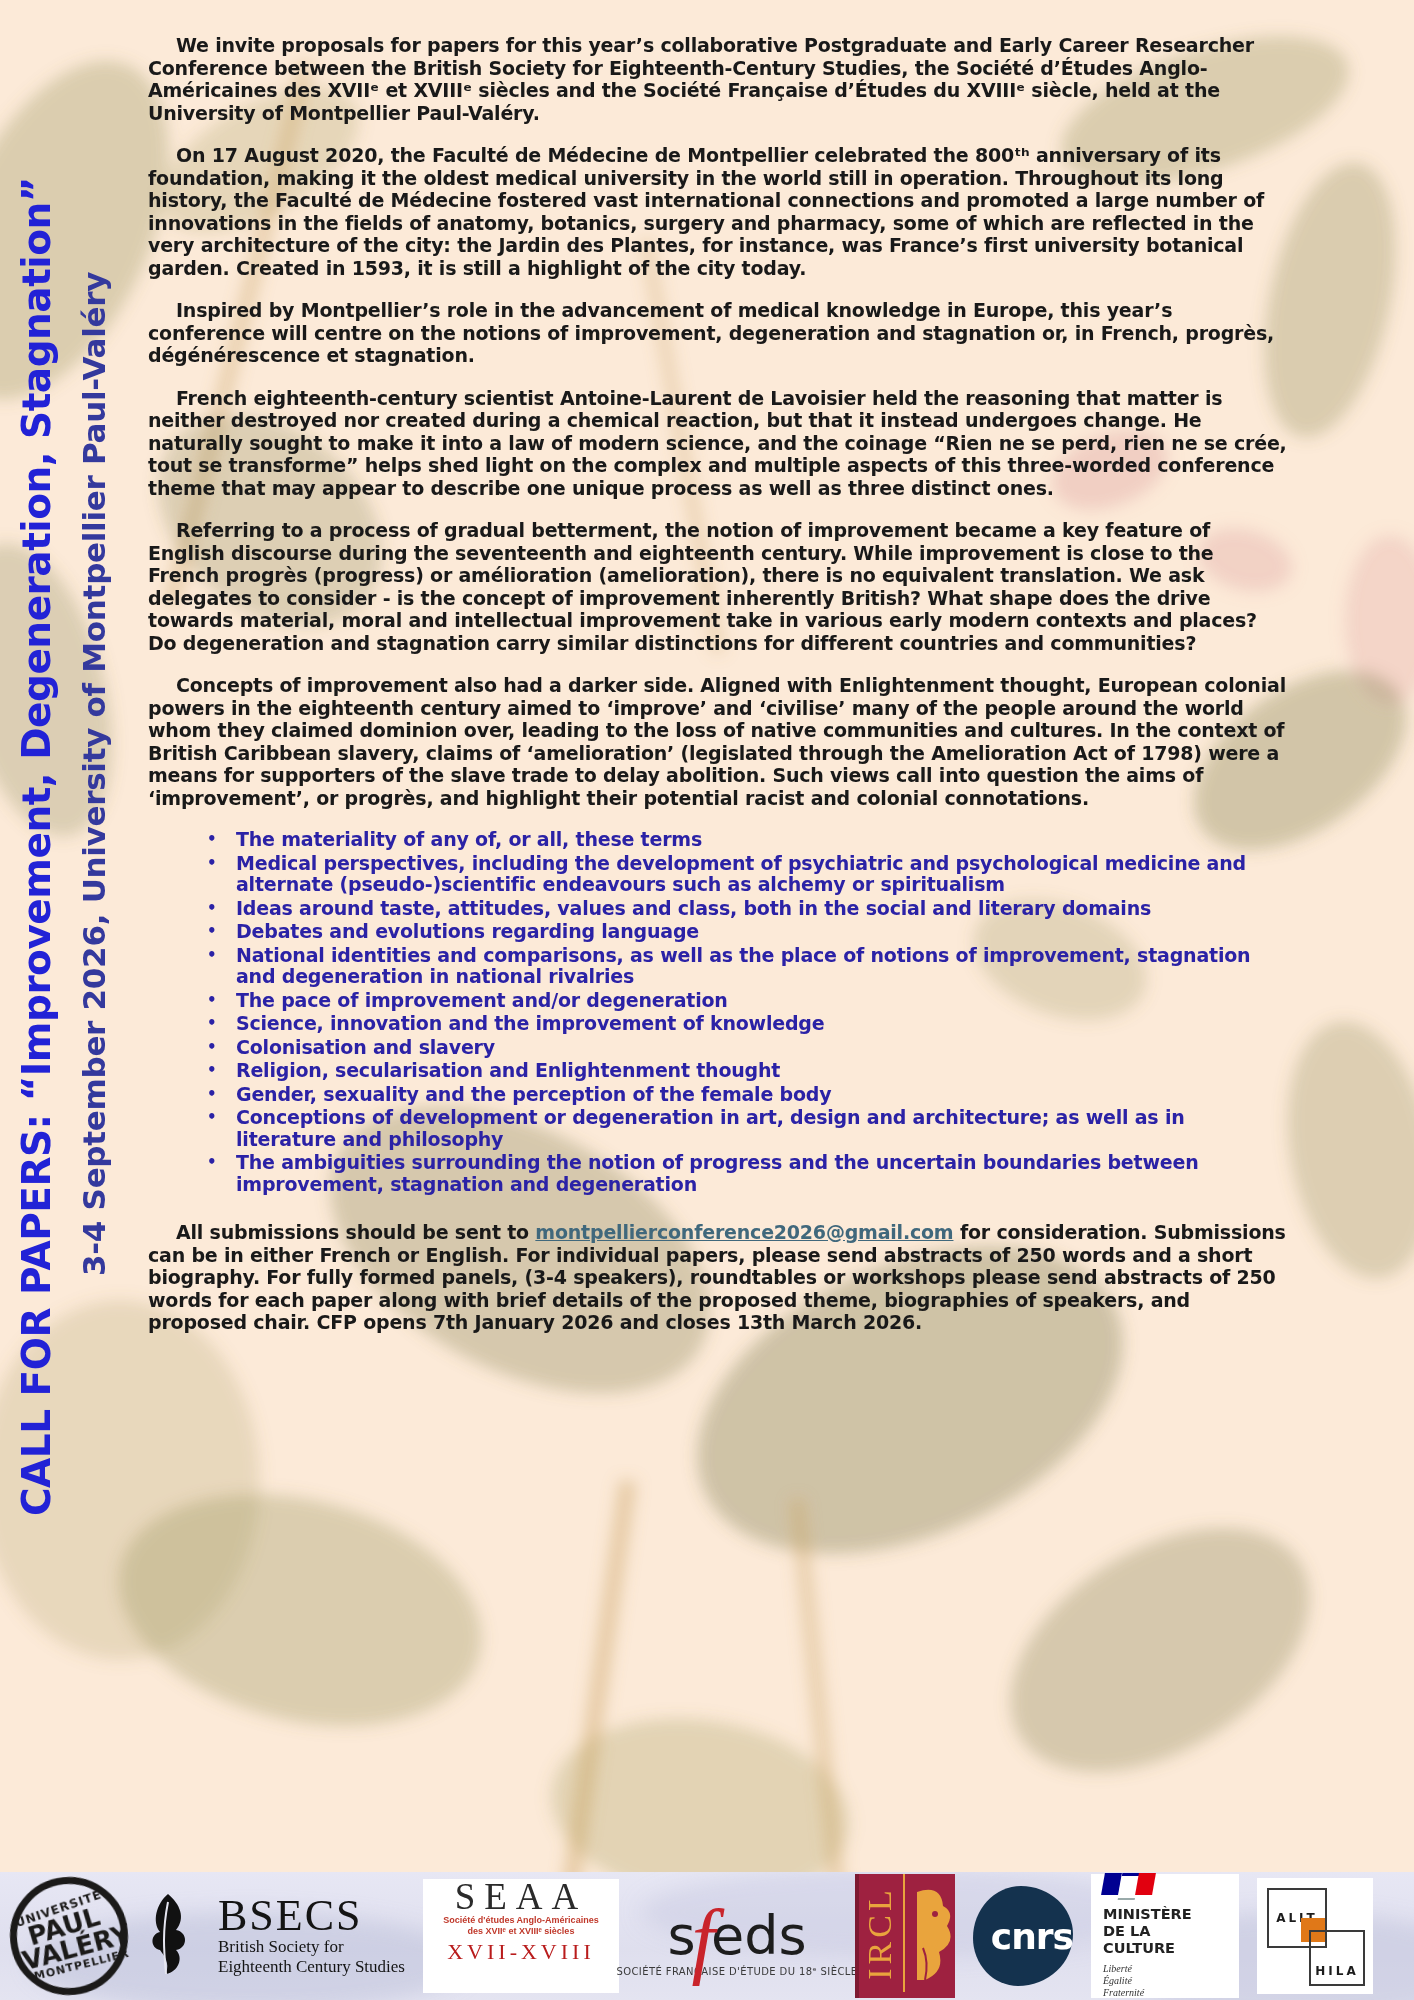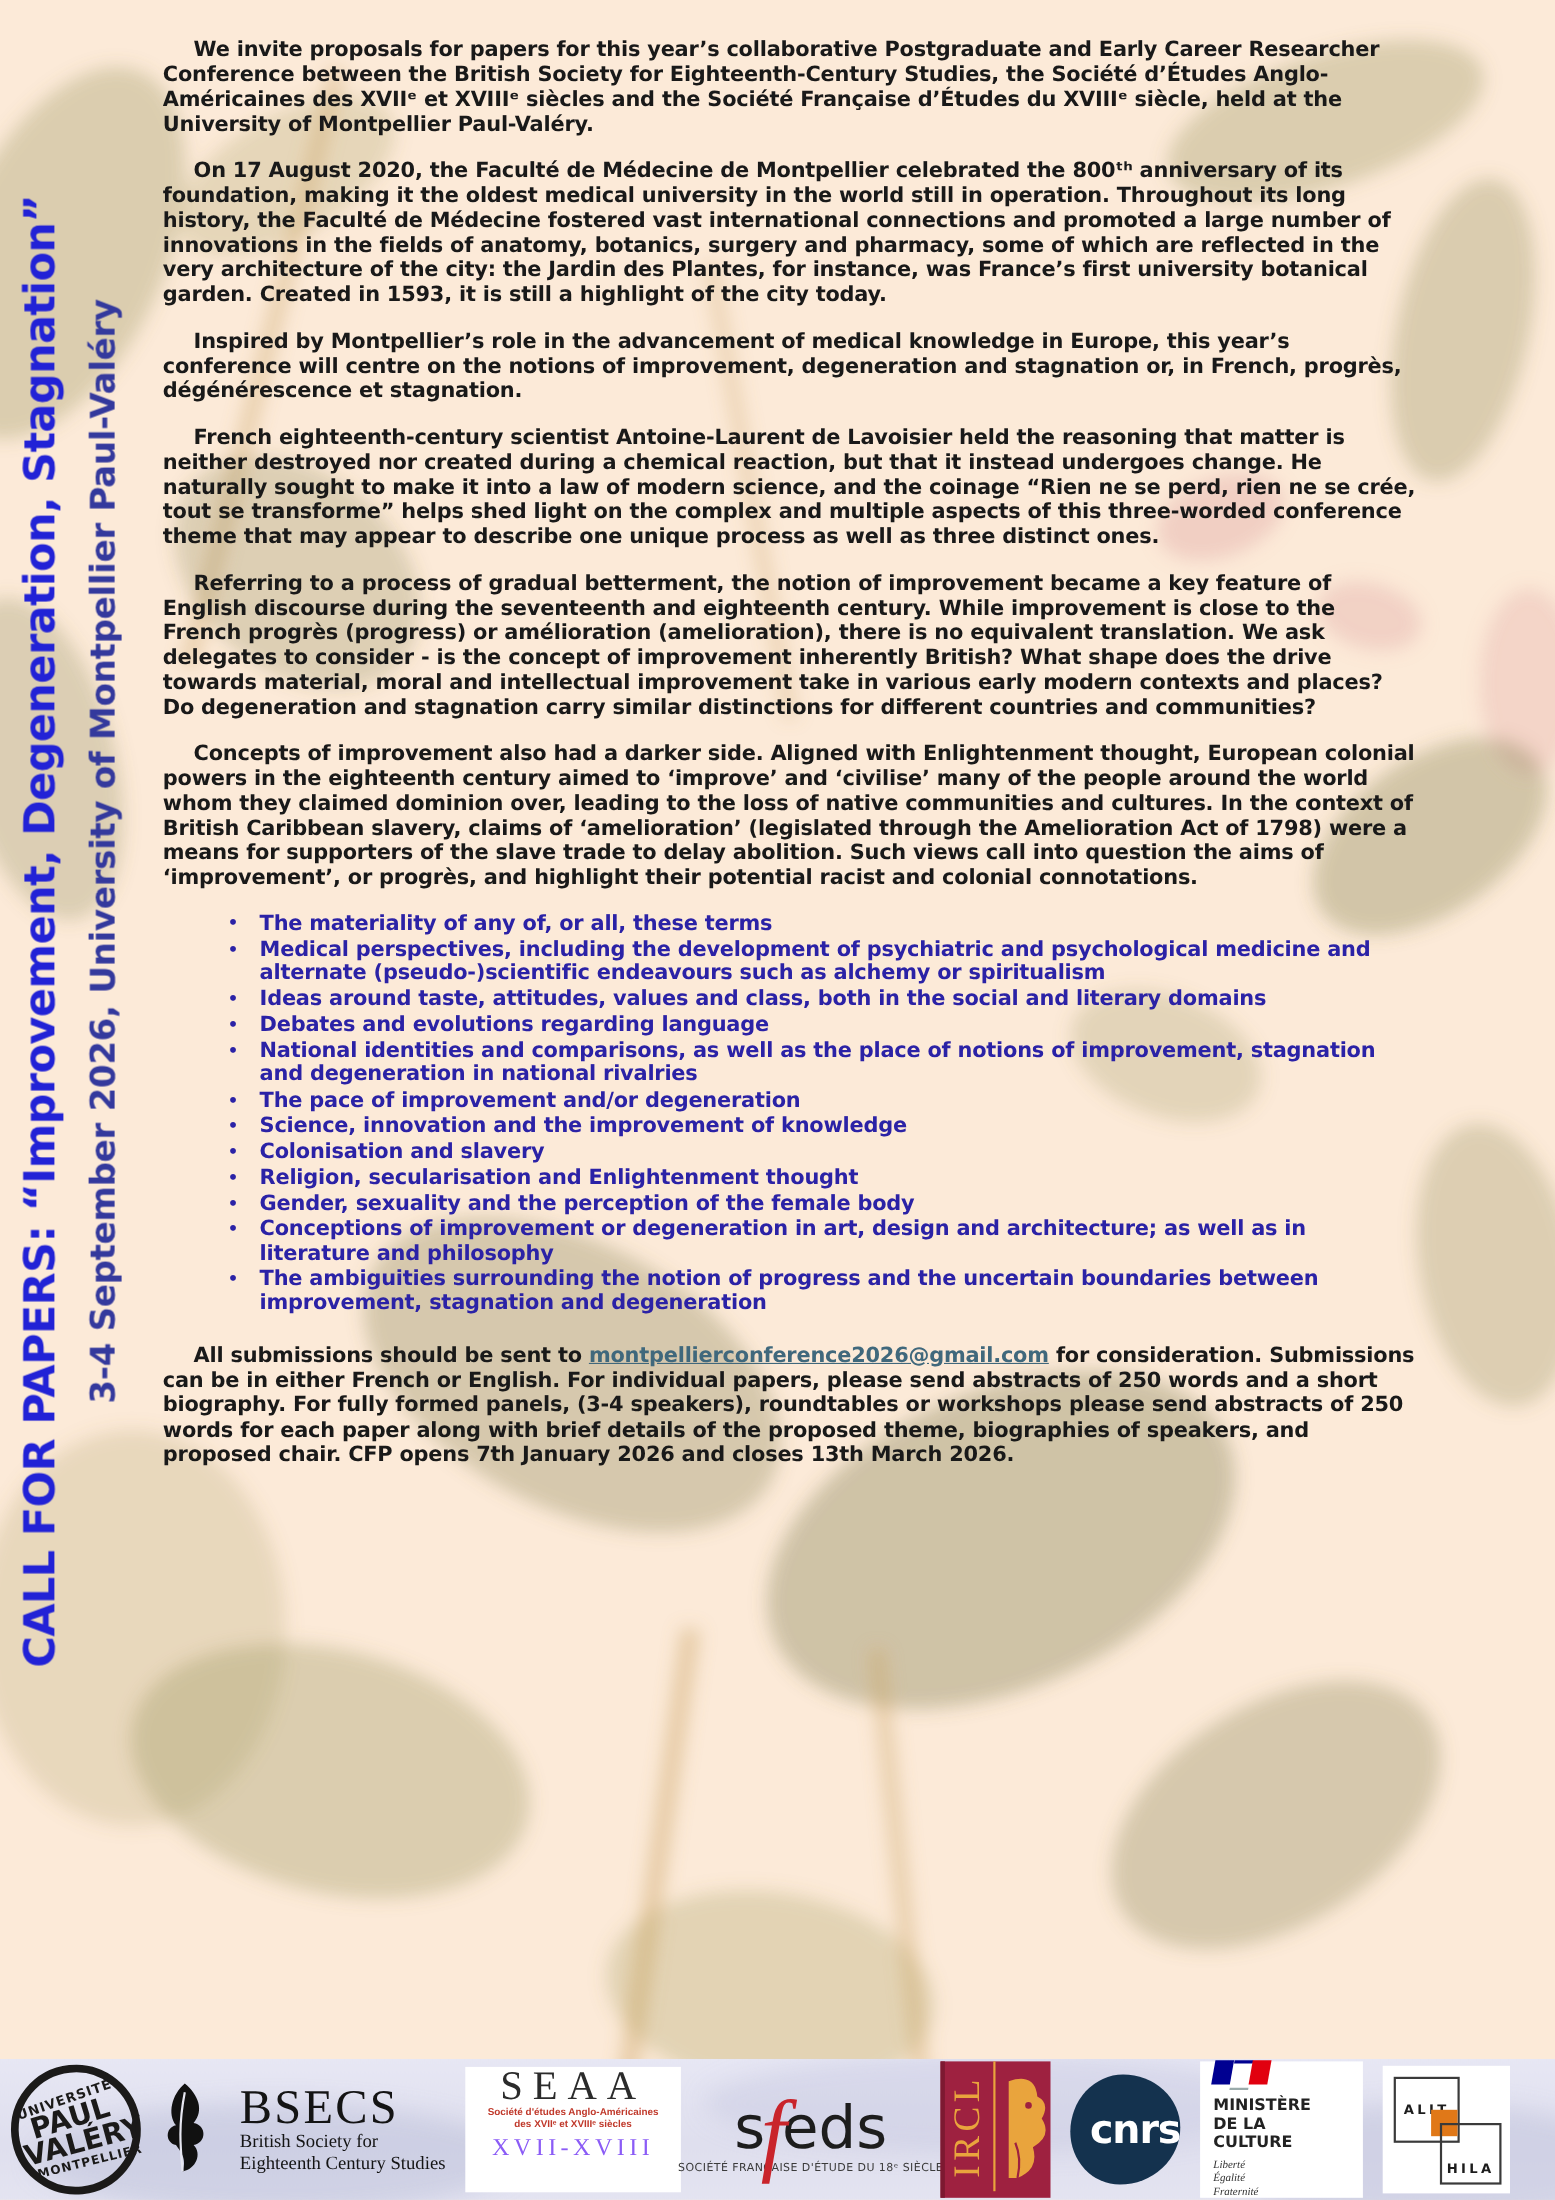--- a/index.html
+++ b/index.html
@@ -58,21 +58,21 @@
   .bsecs .bacr{font-size:44px;line-height:42px;letter-spacing:2px;}
   .bsecs .bname{font-size:17px;line-height:20px;}
   
   .seaa{
     background:#ffffff;width:196px;height:114px;flex:0 0 auto;
     flex-direction:column;justify-content:flex-start;text-align:center;
     font-family:"Liberation Serif","DejaVu Serif",serif;
   }
   .seaa .sacr{font-size:37px;line-height:36px;letter-spacing:9px;color:#2b2b2b;}
   .seaa .ssub{font-size:9px;font-weight:bold;color:#c0392b;line-height:11px;font-family:"Liberation Sans",sans-serif;}
-  .seaa .srange{font-size:22px;letter-spacing:4px;color:#8b5cf6;margin-top:2px;}
+  .seaa .srange{font-size:22px;letter-spacing:4px;color:#b91c1c;margin-top:2px;}
   
   .sfeds{flex-direction:column;align-items:center;flex:0 0 auto;width:200px;}
   .sfeds .word{display:flex;align-items:baseline;height:62px;}
   .sfeds .sl{font-size:54px;color:#1d1d1d;letter-spacing:0px;font-family:"DejaVu Sans",sans-serif;}
   .sfeds .sf{font-size:84px;line-height:60px;color:#c9242b;font-family:"Liberation Serif","DejaVu Serif",serif;font-style:italic;margin:0 -4px;position:relative;top:14px;}
   .sfeds .ssub2{font-size:10px;color:#3a3a3a;letter-spacing:0.4px;margin-top:8px;white-space:nowrap;}
   
   .ircl{
     width:96px;height:124px;background:#9e2140;flex:0 0 auto;position:relative;
     border-left:4px solid #7d1931;
@@ -163,21 +163,21 @@
       <li>The materiality of any of, or all, these terms</li>
       <li>Medical perspectives, including the development of psychiatric and psychological medicine and alternate (pseudo-)scientific endeavours such as alchemy or spiritualism</li>
       <li>Ideas around taste, attitudes, values and class, both in the social and literary domains</li>
       <li>Debates and evolutions regarding language</li>
       <li>National identities and comparisons, as well as the place of notions of improvement, stagnation and degeneration in national rivalries</li>
       <li>The pace of improvement and/or degeneration</li>
       <li>Science, innovation and the improvement of knowledge</li>
       <li>Colonisation and slavery</li>
       <li>Religion, secularisation and Enlightenment thought</li>
       <li>Gender, sexuality and the perception of the female body</li>
-      <li>Conceptions of improvement or degeneration in art, design and architecture; as well as in literature and philosophy</li>
+      <li>Conceptions of development or degeneration in art, design and architecture; as well as in literature and philosophy</li>
       <li>The ambiguities surrounding the notion of progress and the uncertain boundaries between improvement, stagnation and degeneration</li>
     </ul>
 
     <p class="closing"><span>All submissions should be sent to </span><a class="email">montpellierconference2026@gmail.com</a><span> for consideration. Submissions can be in either French or English. For individual papers, please send abstracts of 250 words and a short biography. For fully formed panels, (3-4 speakers), roundtables or workshops please send abstracts of 250 words for each paper along with brief details of the proposed theme, biographies of speakers, and proposed chair. CFP opens 7th January 2026 and closes 13th March 2026.</span></p>
   </div>
 
   <div class="footer">
     <svg class="fbg" width="1414" height="128" viewBox="0 0 1414 128" aria-hidden="true">
       <defs>
           <filter id="fsoft">

